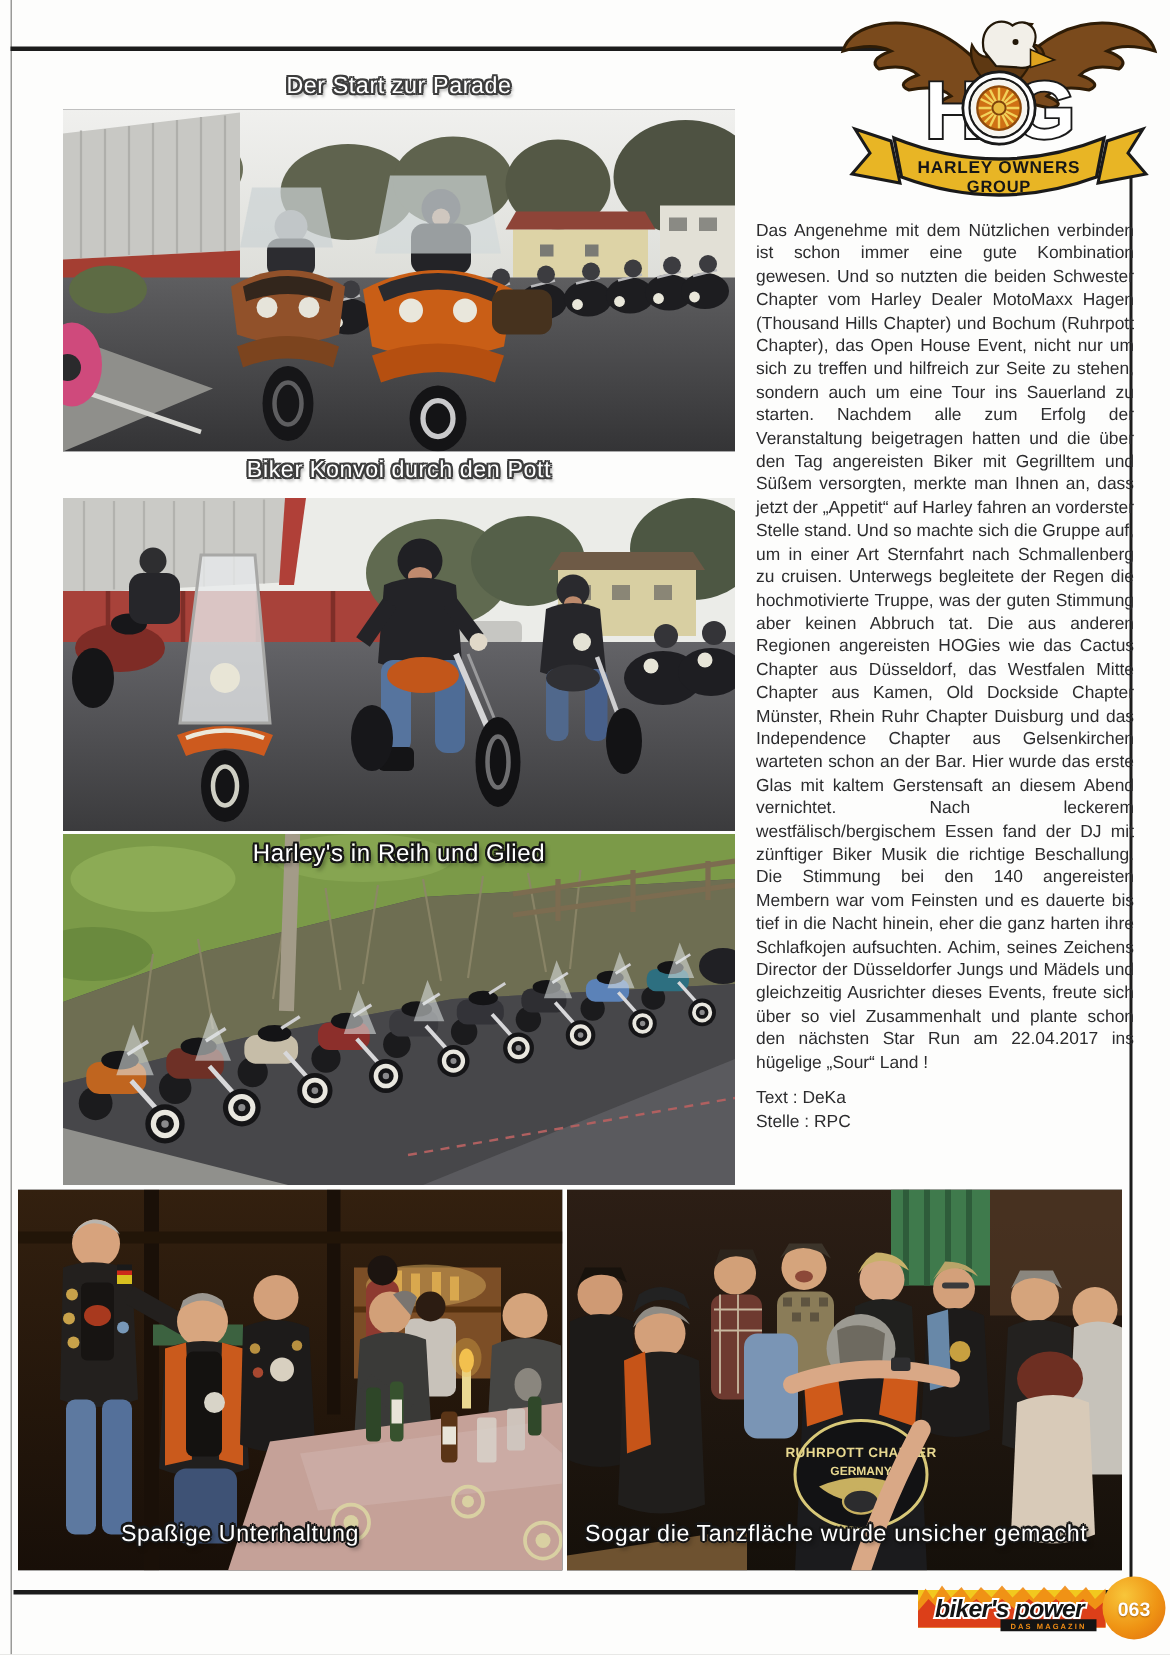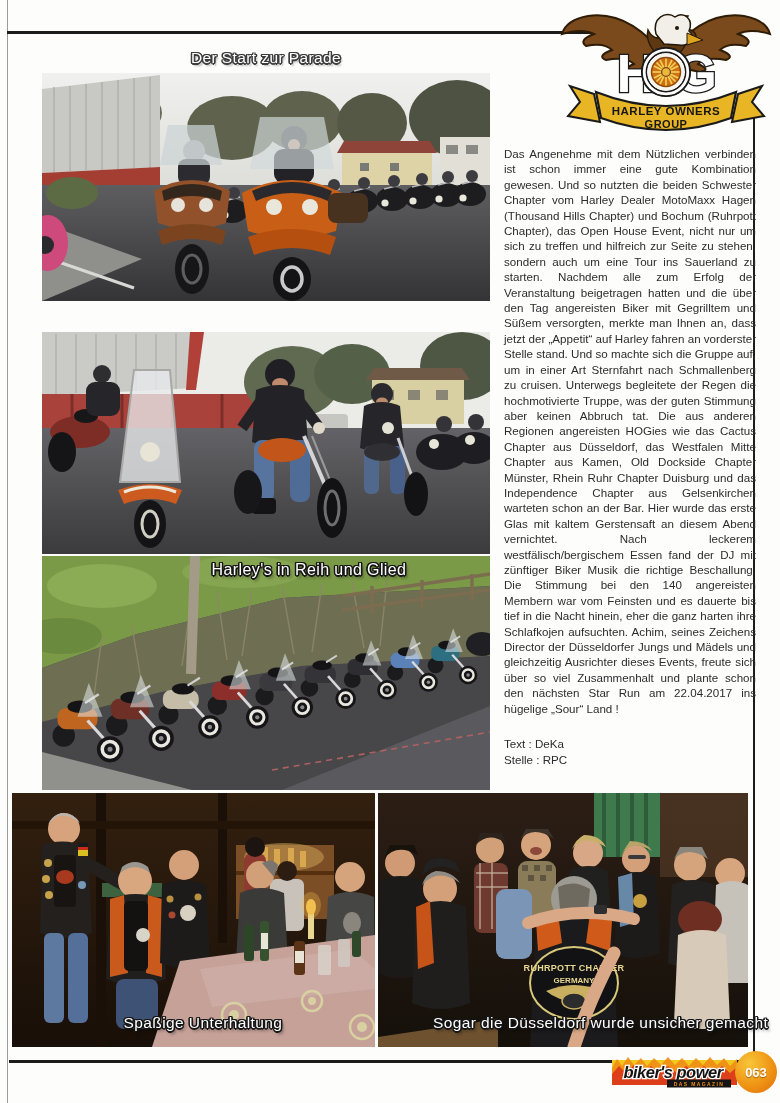--- a/index.html
+++ b/index.html
@@ -22,40 +22,39 @@
     position:absolute;color:#fff;font-weight:normal;letter-spacing:.4px;
     text-shadow:-1.5px 0 #3d3d3d,1.5px 0 #3d3d3d,0 -1.5px #3d3d3d,0 1.5px #3d3d3d,
       -1.2px -1.2px #3d3d3d,1.2px 1.2px #3d3d3d,-1.2px 1.2px #3d3d3d,1.2px -1.2px #3d3d3d,
       2px 2.5px 2px rgba(0,0,0,.35);
     white-space:nowrap;
   }
   .cap-dark{
     text-shadow:-1.5px 0 #161616,1.5px 0 #161616,0 -1.5px #161616,0 1.5px #161616,
       -1.2px -1.2px #161616,1.2px 1.2px #161616,-1.2px 1.2px #161616,1.2px -1.2px #161616,
       2px 2.5px 3px rgba(0,0,0,.55);
-    padding-left:43px;
   }
   .cap-parade{top:49px;left:42px;width:448px;text-align:center;font-size:15.5px;}
   .cap-konvoi{top:305px;left:42px;width:448px;text-align:center;font-size:15.5px;}
   .cap-reihe{top:561px;left:42px;width:448px;text-align:center;font-size:16px;}
   .cap-fun{top:1014px;left:12px;width:296px;text-align:center;font-size:15.5px;}
   .cap-dance{top:1014px;left:390px;font-size:15.5px;}
 
   .photo-parade{left:42px;top:73px;width:448px;height:228px;}
   .photo-konvoi{left:42px;top:332px;width:448px;height:222px;}
   .photo-reihe{left:42px;top:556px;width:448px;height:234px;}
   .photo-fun{left:12px;top:793px;width:363px;height:254px;}
   .photo-dance{left:378px;top:793px;width:370px;height:254px;}
 
   .article{
     position:absolute;left:504px;top:146px;width:252px;
     font-size:11.6px;line-height:1.33;color:#2c2c2e;
   }
   .article p{margin:0;text-align:justify;hyphens:auto;-webkit-hyphens:auto;}
-  .credits{margin-top:20px;}
+  .credits{margin-top:8px;}
   .credits div{margin:0 0 1px 0;}
 
   .hog-logo{position:absolute;left:560px;top:0;width:212px;height:140px;}
 
   .footer-logo{position:absolute;left:611px;top:1054px;width:127px;height:40px;}
   .page-badge{
     position:absolute;left:735px;top:1051px;width:42px;height:42px;border-radius:50%;
     background:radial-gradient(circle at 35% 30%,#f8c63a,#ef9414 55%,#e06c0c);
     color:#fff;font-weight:bold;font-size:13px;display:flex;align-items:center;justify-content:center;
     text-shadow:0 1px 1px rgba(120,50,0,.6);
@@ -199,20 +198,21 @@
         <circle cx="232" cy="134" r="8" fill="#e9e7dc"></circle>
           <circle cx="268" cy="134" r="8" fill="#e9e7dc"></circle>
         <path d="M206,164 Q250,148 294,164 L288,182 Q250,168 212,182 Z" fill="#b54f10"></path>
         <ellipse cx="250" cy="206" rx="19" ry="22" fill="#141416"></ellipse>
         <ellipse cx="250" cy="206" rx="10" ry="12" fill="none" stroke="#c9c9cb" stroke-width="3.5"></ellipse>
         <rect x="286" y="120" width="40" height="30" rx="8" fill="#46321e"></rect>
       </g>
     </svg>
   </div>
 
+  <div class="cap cap-konvoi">Biker Konvoi durch den Pott</div>
 
   <div class="photo photo-konvoi">
     <svg width="448" height="222" viewBox="0 0 448 222">
       <defs>
         <linearGradient id="road2" x1="0" y1="0" x2="0" y2="1">
           <stop offset="0" stop-color="#636367"></stop>
             <stop offset="1" stop-color="#3b3b3d"></stop>
         </linearGradient>
       </defs>
       <rect width="448" height="100" fill="#ebece8"></rect>
@@ -600,21 +600,21 @@
         <text x="196" y="178" font-size="9" font-weight="bold" fill="#e8d890" text-anchor="middle" letter-spacing="0.3">RUHRPOTT CHAPTER</text>
         <text x="196" y="190" font-size="8" font-weight="bold" fill="#e8d890" text-anchor="middle">GERMANY</text>
         <path d="M168,198 Q196,186 224,198 Q212,208 196,208 Q180,208 168,198Z" fill="#c8b060"></path>
         <ellipse cx="196" cy="208" rx="12" ry="8" fill="#2c2c2e" stroke="#c8b060" stroke-width="1.5"></ellipse>
         <path d="M150,130 Q200,112 256,126" fill="none" stroke="#d9a886" stroke-width="12" stroke-linecap="round"></path>
         <rect x="216" y="112" width="13" height="9" rx="2" fill="#2e2e30"></rect>
         <path d="M236,160 Q210,210 196,254" fill="none" stroke="#d9a886" stroke-width="13" stroke-linecap="round"></path>
       </g>
     </svg>
   </div>
-  <div class="cap cap-dark cap-dance">Sogar die Düsseldorf wurde unsicher gemacht</div>
+  <div class="cap cap-dark cap-dance">Sogar die Tanzfläche wurde unsicher gemacht</div>
 
   <svg class="footer-logo" viewBox="0 0 127 40">
     <g>
       <rect x="1" y="6" width="125" height="25" fill="#f2c81e"></rect>
       <path d="M1,14 L6,5 L11,12 L17,3 L23,11 L30,4 L36,12 L43,4 L50,11 L57,3 L64,11 L71,4 L78,12 L85,4 L92,11 L99,3 L106,11 L113,4 L119,12 L126,5 L126,31 L1,31 Z" fill="#ef8c14" opacity="0.9"></path>
       <path d="M1,20 L8,12 L15,19 L23,11 L31,19 L40,12 L48,19 L57,12 L66,19 L75,12 L84,19 L93,12 L102,19 L111,12 L119,19 L126,13 L126,31 L1,31 Z" fill="#d8301a" opacity="0.85"></path>
     </g>
     <text x="62" y="24" text-anchor="middle" font-size="16.5" font-weight="bold" font-style="italic" fill="#141414" stroke="#ffffff" stroke-width="2.6" paint-order="stroke" letter-spacing="-0.5">biker's power</text>
     <rect x="56" y="25.5" width="64" height="8" fill="#141414"></rect>
     <text x="88" y="31.8" text-anchor="middle" font-size="5" font-weight="bold" fill="#ef8c14" letter-spacing="1.4">DAS MAGAZIN</text>

